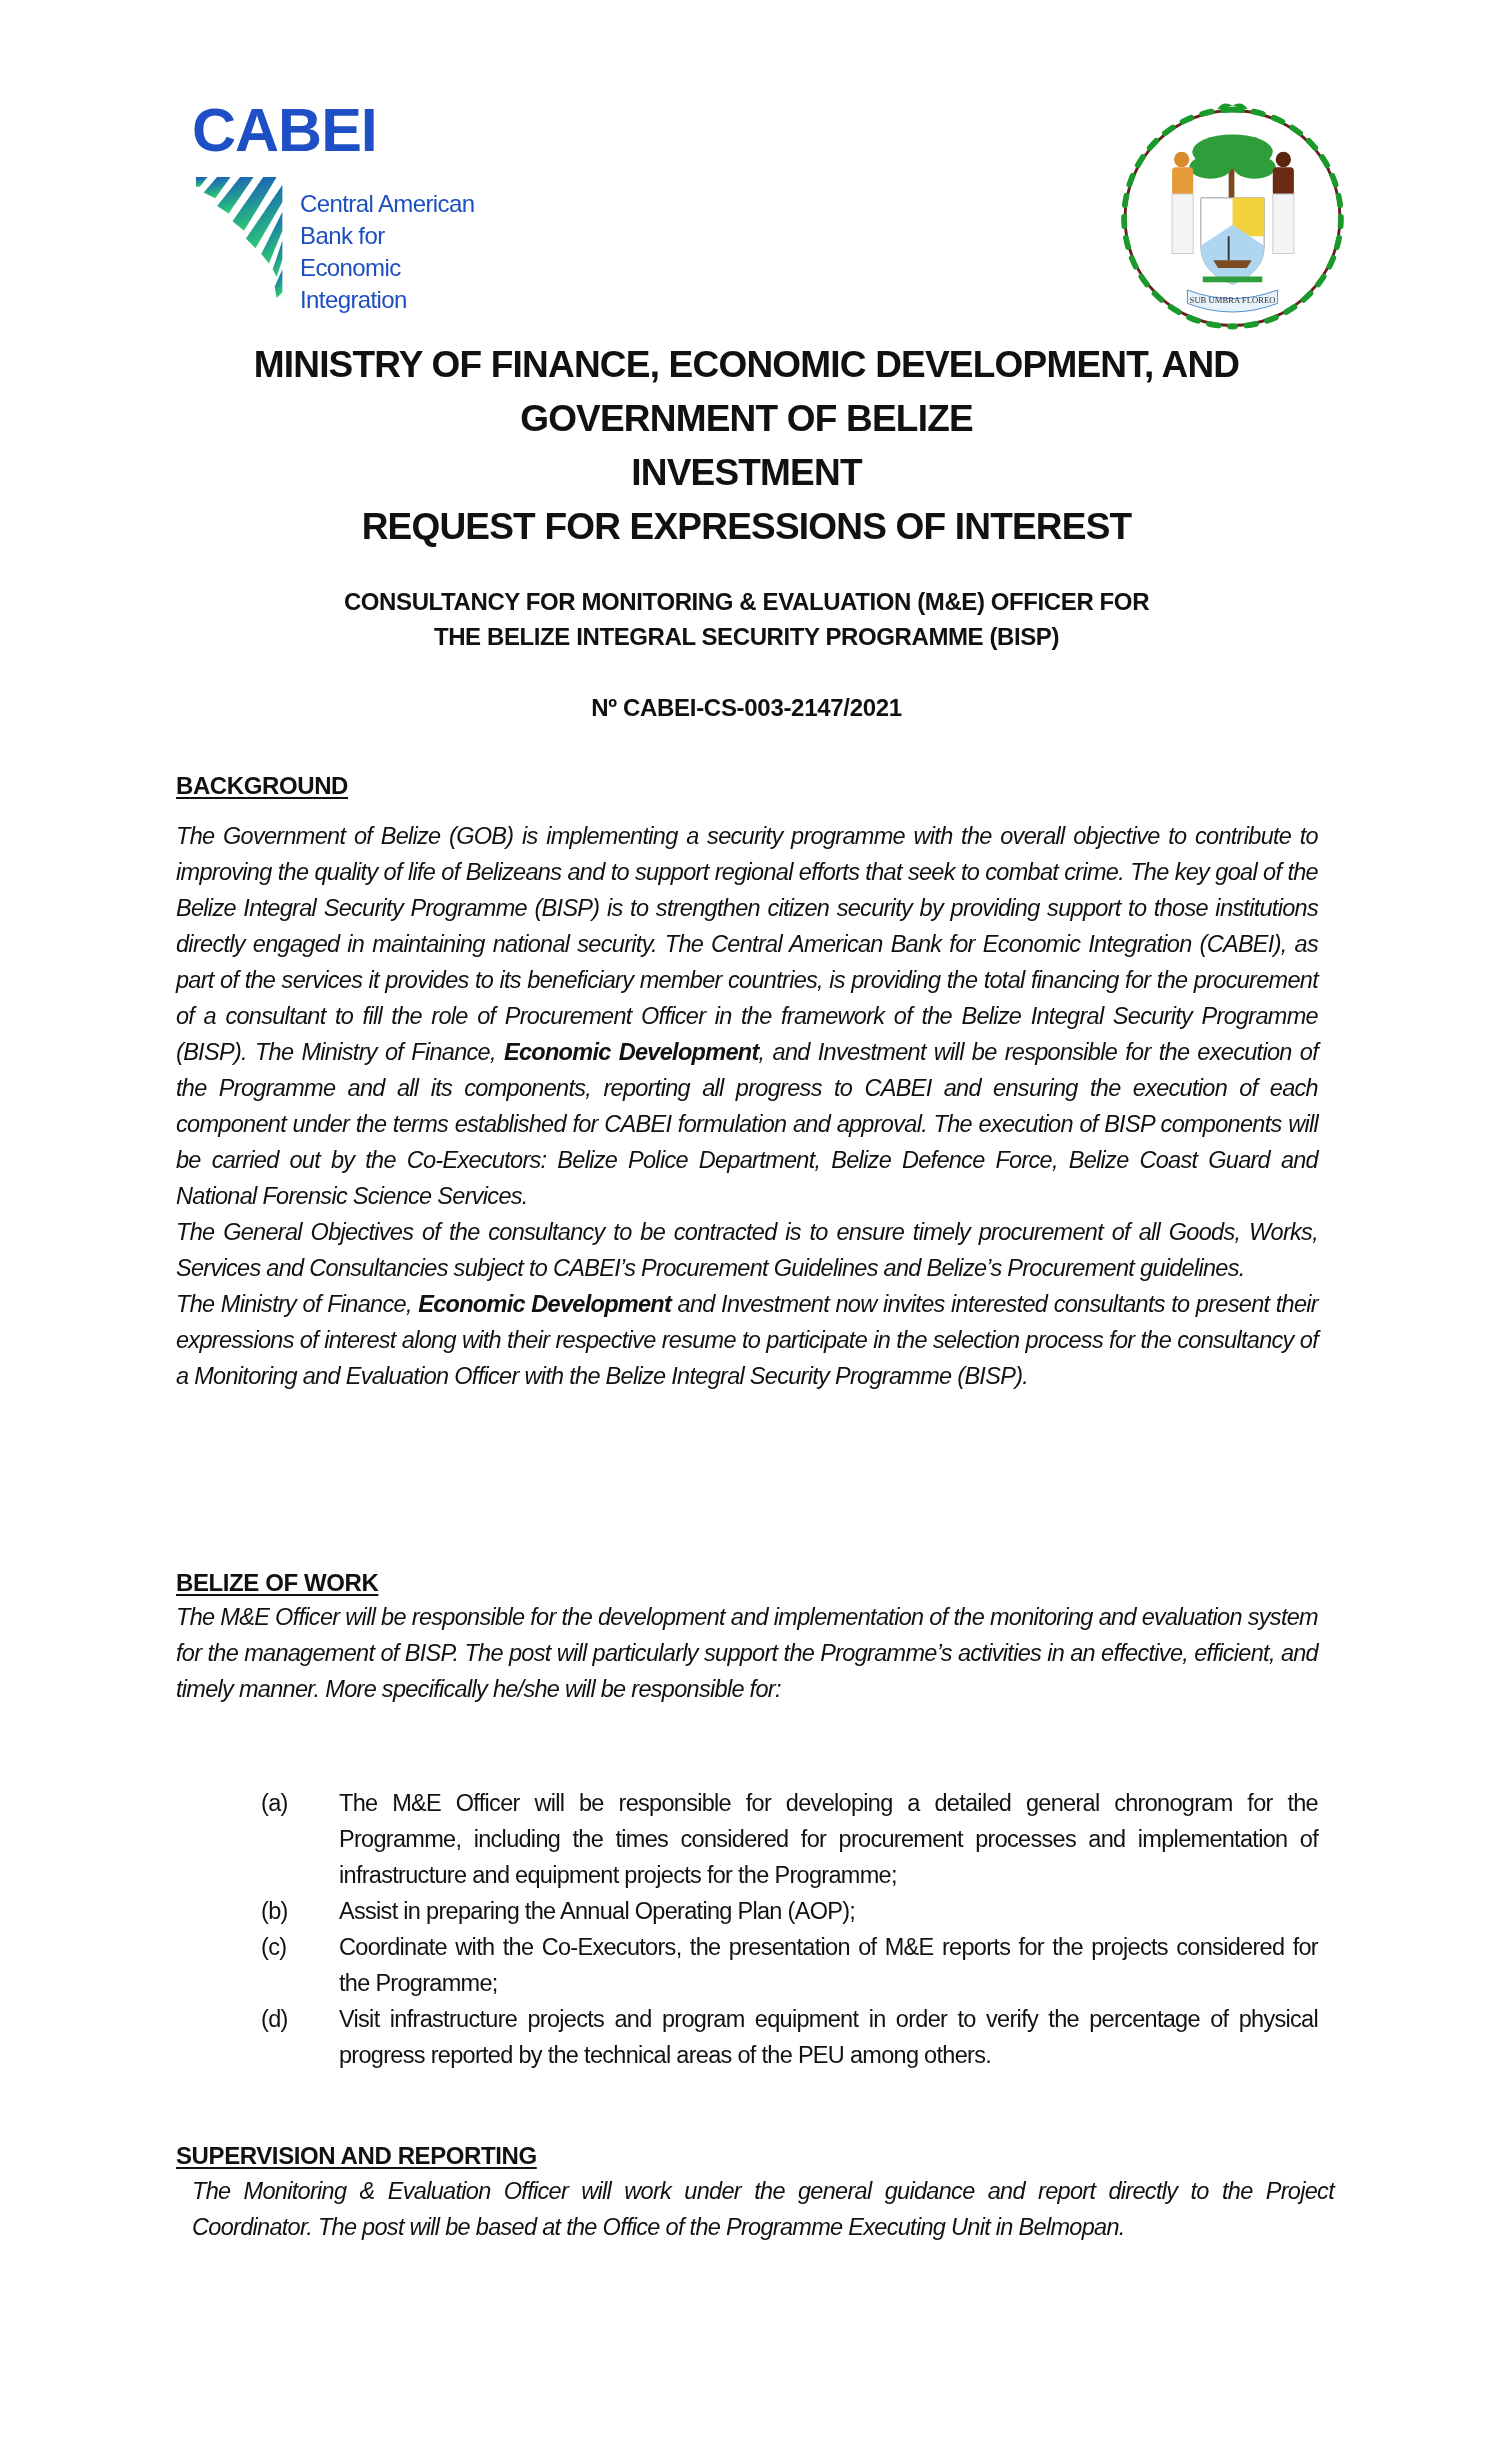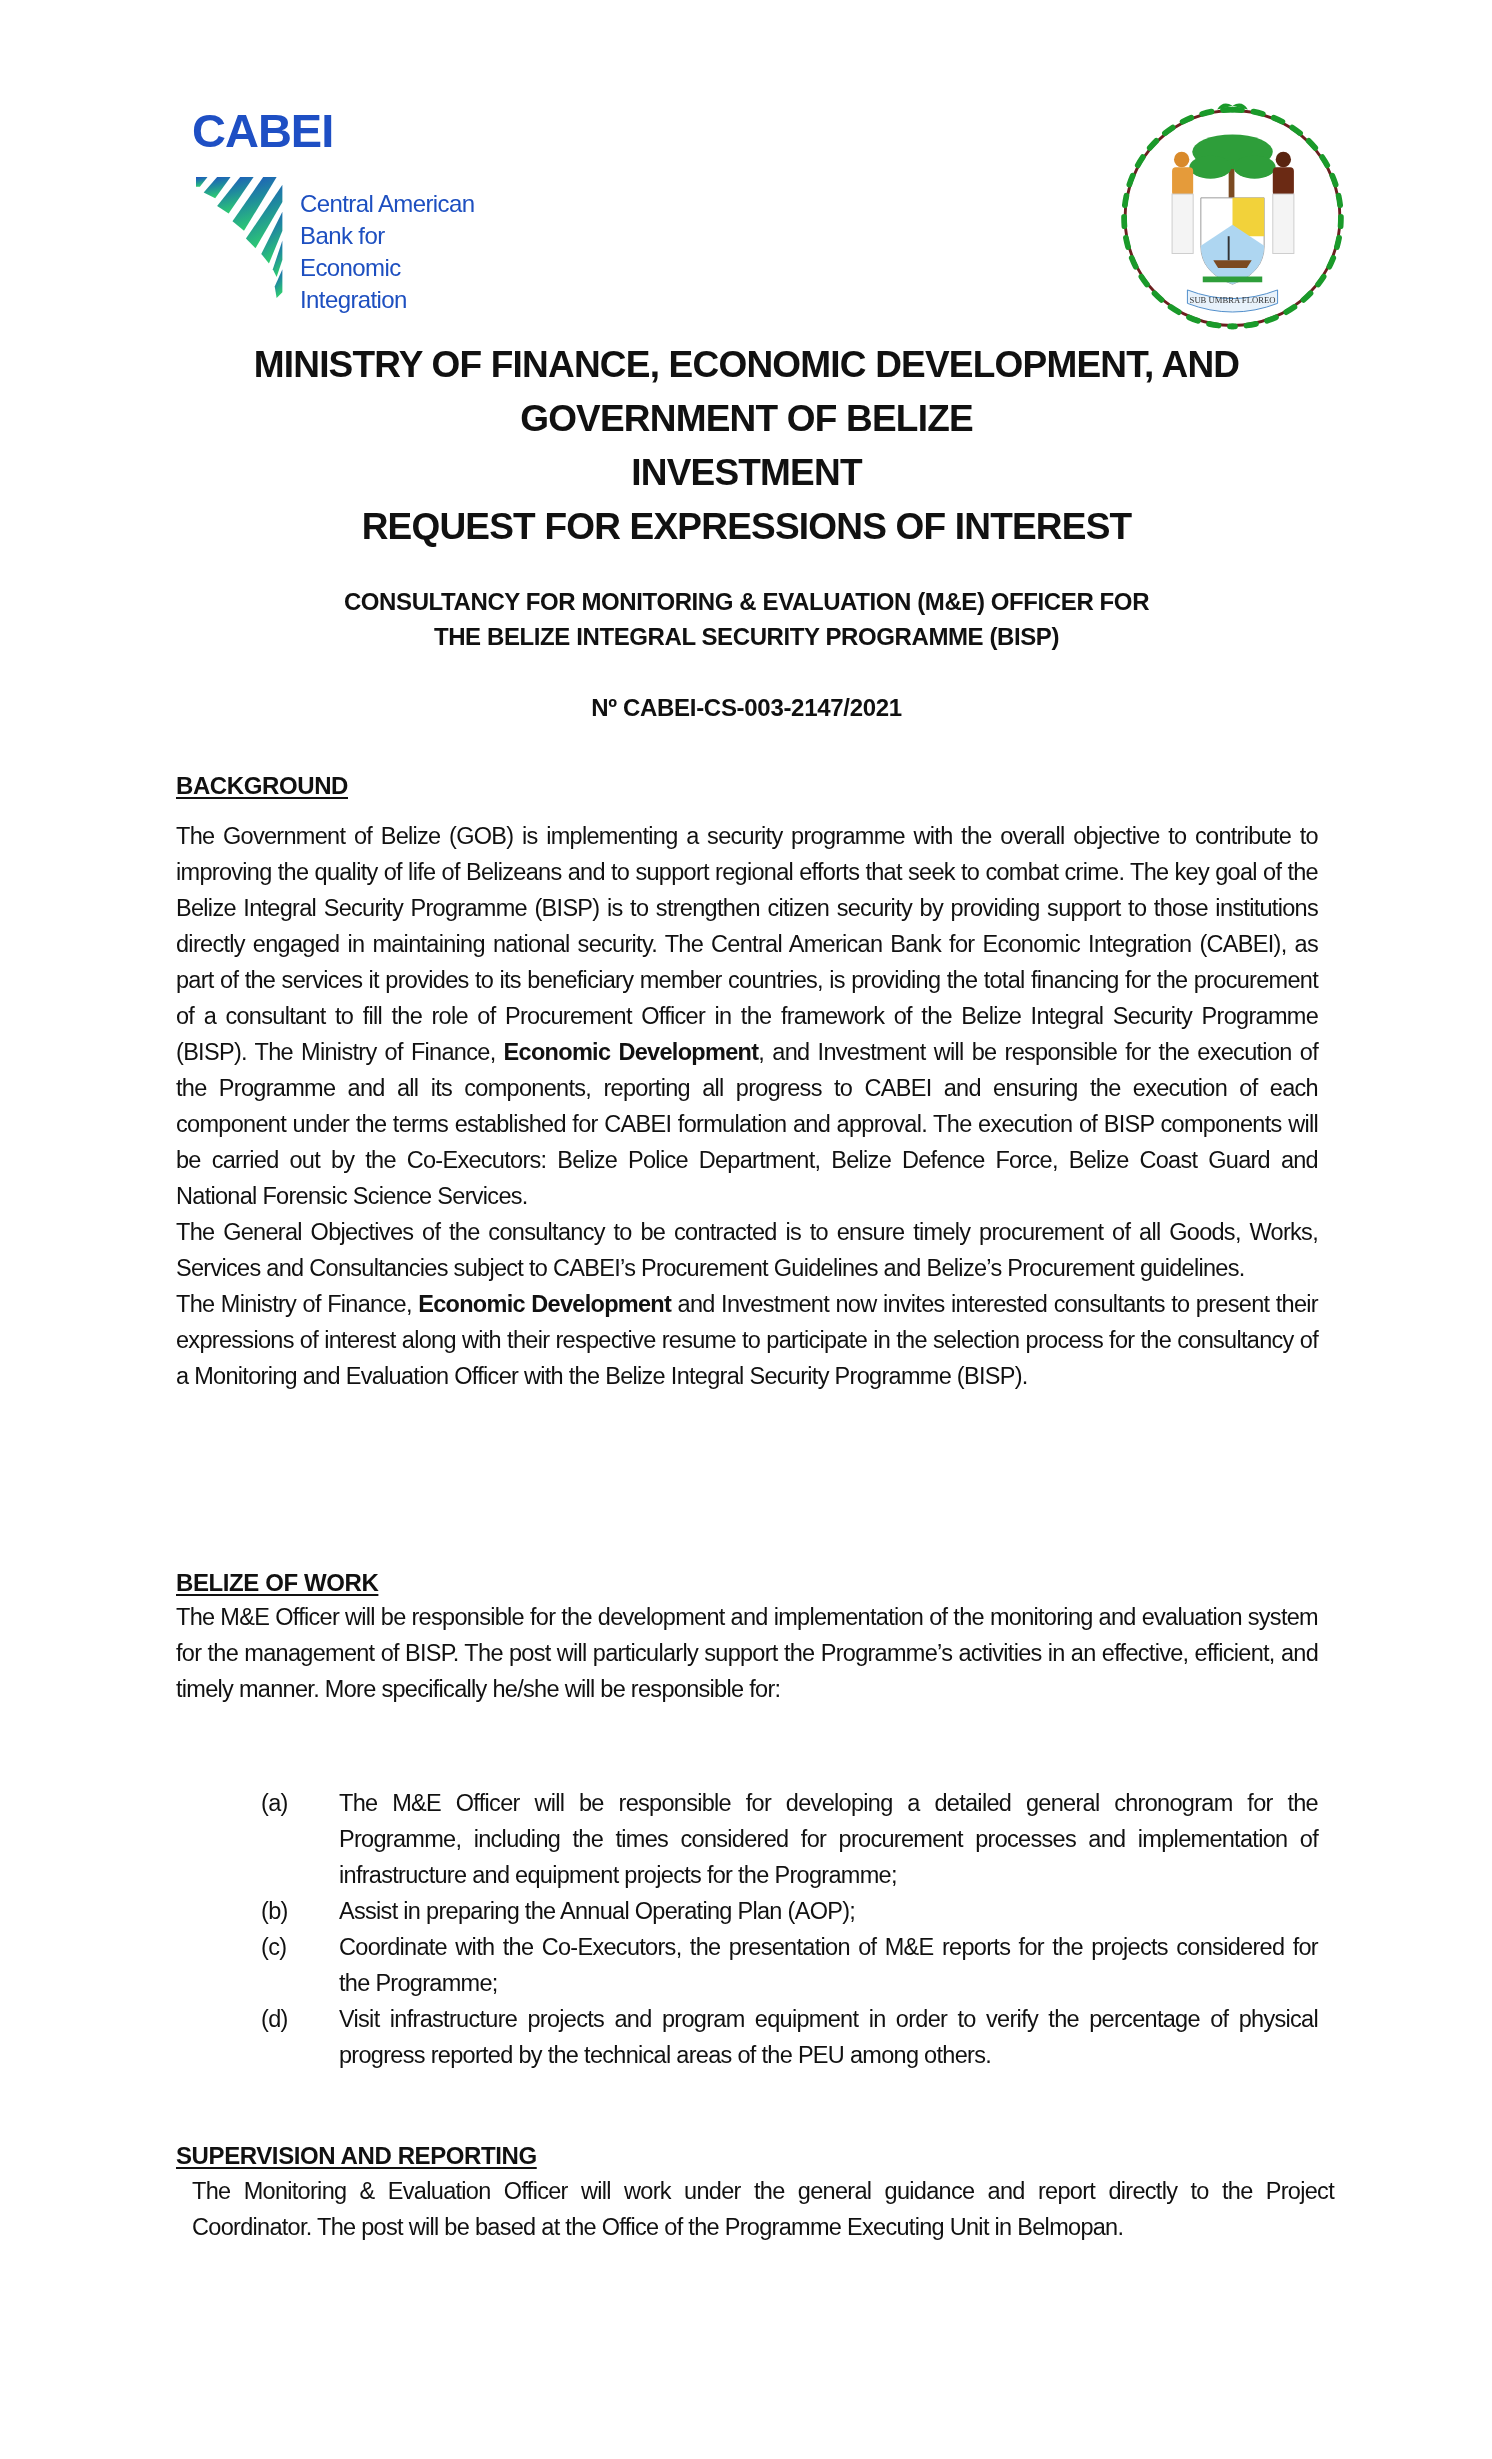--- a/index.html
+++ b/index.html
@@ -3,42 +3,42 @@
 <meta charset="utf-8">
 <style>
   html, body { margin: 0; padding: 0; background: #ffffff; }
   body { width: 1493px; height: 2459px; position: relative; overflow: hidden;
          font-family: "Liberation Sans", "DejaVu Sans", sans-serif; color: #111; }
   .page { position: absolute; left: 0; top: 0; width: 1493px; height: 2459px; }
 
   
   .cabei-logo { position: absolute; left: 192px; top: 96px; width: 288px; height: 211px; }
   .cabei-word { position: absolute; left: 0; top: 0; font-family: "Liberation Sans", sans-serif;
-                font-weight: bold; font-size: 47px; letter-spacing: -1px; color: #1e4fc4; line-height: 69px; }
+                font-weight: bold; font-size: 61px; letter-spacing: -1px; color: #1e4fc4; line-height: 69px; }
   .cabei-stripes { position: absolute; left: 3.8px; top: 81px; width: 96px; height: 125px; }
   .cabei-tag { position: absolute; left: 108px; top: 92px; font-size: 24px; line-height: 32px;
                color: #1d4fc0; letter-spacing: -0.6px; }
   .cabei-tag div { white-space: nowrap; }
 
   
   .coat { position: absolute; left: 1103px; top: 92px; width: 259px; height: 252px; }
 
   
   .title-block { position: absolute; left: 173px; width: 1147px; top: 338px; text-align: center; }
   .title-line { font-weight: bold; font-size: 37px; line-height: 54px; letter-spacing: -0.8px; white-space: nowrap; }
   .subtitle-block { position: absolute; left: 173px; width: 1147px; top: 584px; text-align: center; }
   .subtitle-line { font-weight: bold; font-size: 24px; line-height: 35px; letter-spacing: -0.4px; white-space: nowrap; }
   .ref-no { position: absolute; left: 173px; width: 1147px; top: 690px; text-align: center;
             font-weight: bold; font-size: 24px; line-height: 35px; letter-spacing: -0.3px; }
 
   
   .content { position: absolute; left: 176px; width: 1142px; }
   .section-heading { font-weight: bold; font-size: 24px; line-height: 33px; text-decoration: underline;
                      text-underline-offset: 2.9px; letter-spacing: -0.4px; }
-  .para { font-size: 23.5px; line-height: 36px; text-align: justify; letter-spacing: -0.7px; margin: 0; }
+  .para { font-size: 23.5px; line-height: 36px; text-align: justify; letter-spacing: -0.7px; margin: 0; font-style: italic; }
   .para b { font-weight: bold; }
 
   .list { position: absolute; left: 261px; width: 1057px; }
   .list-item { display: flex; font-size: 23.5px; line-height: 36px; letter-spacing: -0.7px; }
   .list-marker { width: 46px; flex: 0 0 46px; }
   .list-text { flex: 1; text-align: justify; margin-left: 32px; }
 </style>
 </head>
 <body>
 

